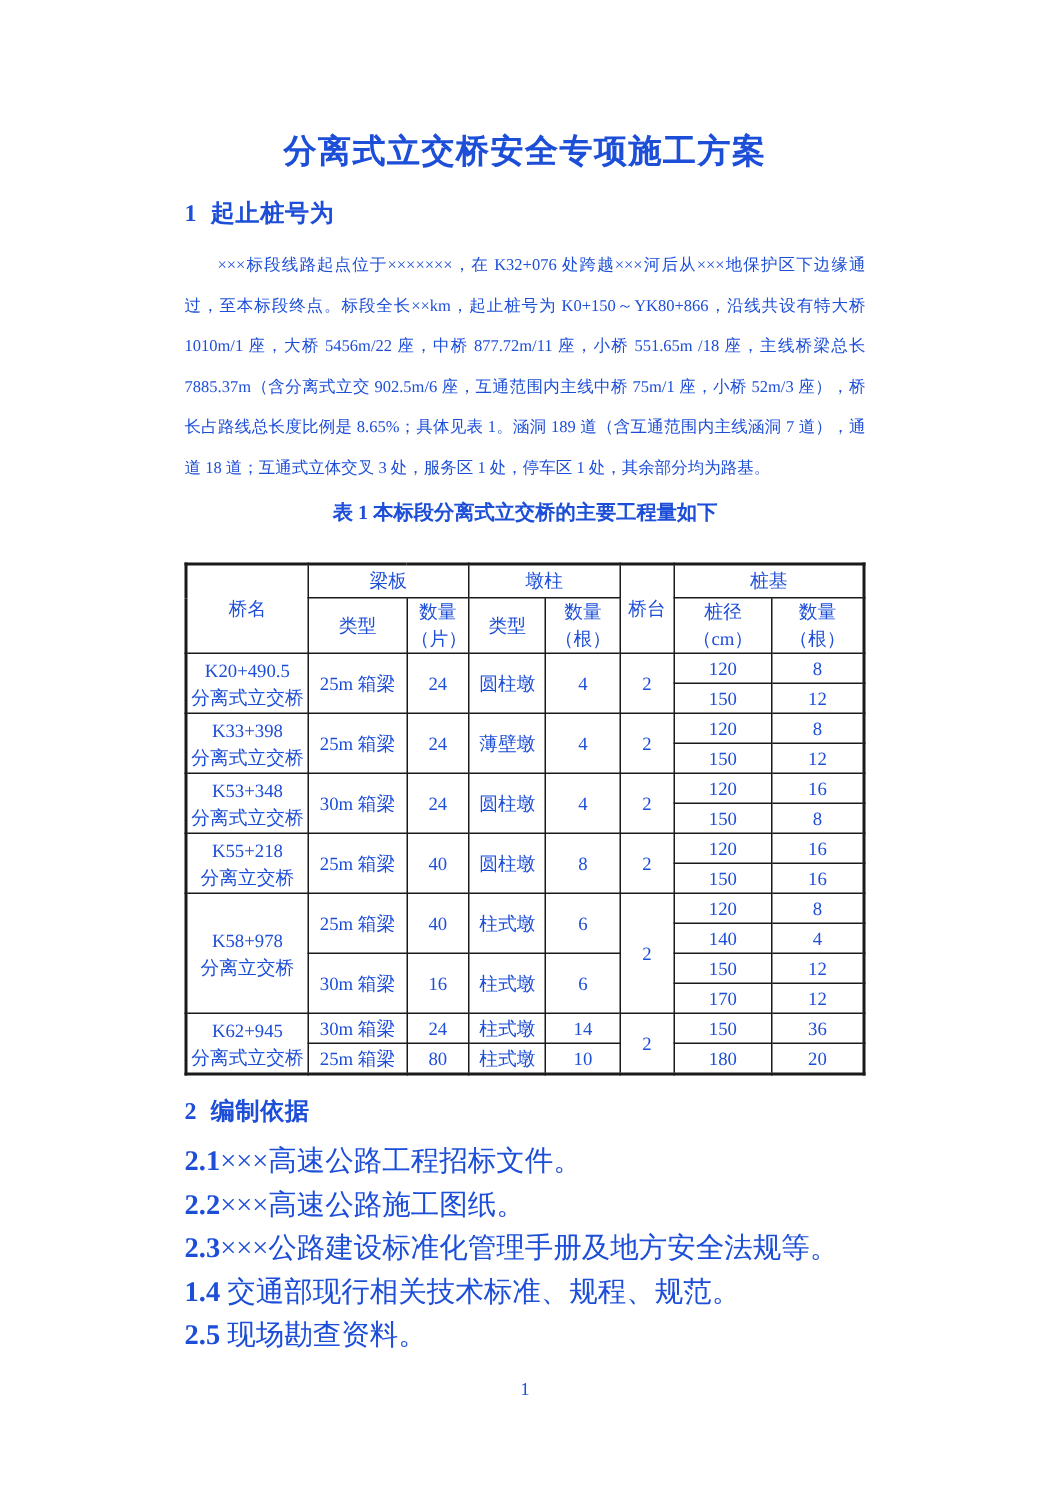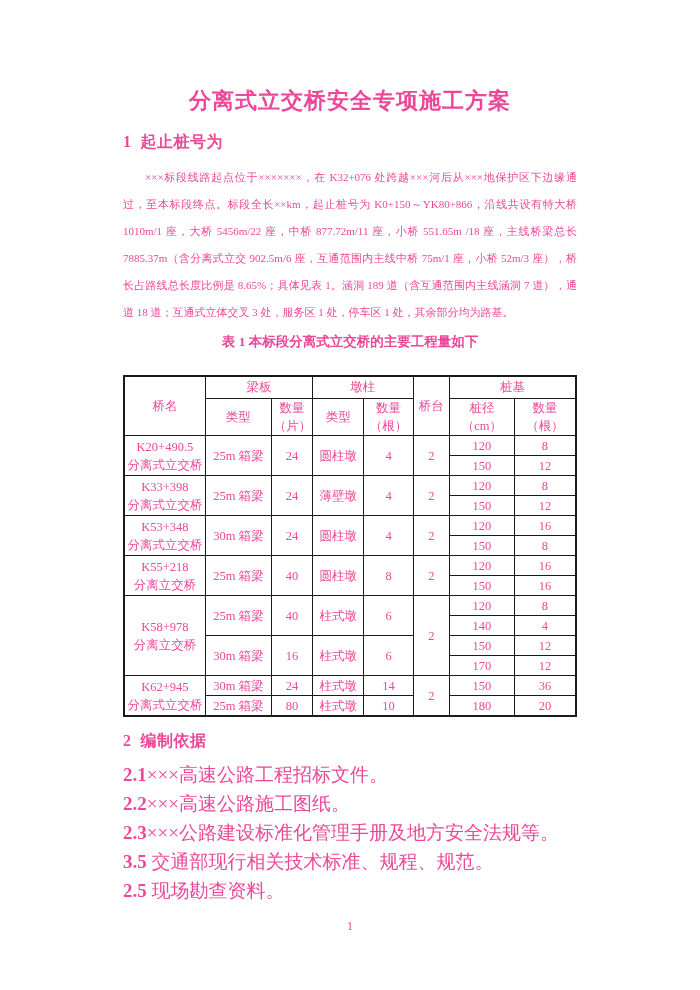--- a/index.html
+++ b/index.html
@@ -2,21 +2,21 @@
 <html><head>
 <meta charset="utf-8">
 <style>
   html, body { margin: 0; padding: 0; background: #ffffff; }
   .page {
     position: relative;
     width: 624px;
     height: 990px;
     margin: 0 auto;
     background: #ffffff;
-    color: #ec4899;
+    color: #1d4ed8;
     font-family: "Liberation Serif", "DejaVu Serif", serif;
     box-sizing: border-box;
     padding: 86px 85px 0 85px;
     overflow: hidden;
   }
   .doc-title {
     font-size: 22px;
     font-weight: bold;
     text-align: center;
     letter-spacing: 1px;
@@ -237,19 +237,19 @@
     </table>
 
   <div class="sec-heading">
     <span class="sec-num">2</span><span>编制依据</span>
   </div>
 
   <div class="sec2-list">
     <div class="sec2-item"><span class="item-num">2.1</span><span>×××高速公路工程招标文件。</span></div>
     <div class="sec2-item"><span class="item-num">2.2</span><span>×××高速公路施工图纸。</span></div>
     <div class="sec2-item"><span class="item-num">2.3</span><span>×××公路建设标准化管理手册及地方安全法规等。</span></div>
-    <div class="sec2-item"><span class="item-num">3.5</span><span> 交通部现行相关技术标准、规程、规范。</span></div>
+    <div class="sec2-item"><span class="item-num">1.4</span><span> 交通部现行相关技术标准、规程、规范。</span></div>
     <div class="sec2-item"><span class="item-num">2.5</span><span> 现场勘查资料。</span></div>
   </div>
 
   <div class="page-num">1</div>
 
 </div>
 
 </body></html>

